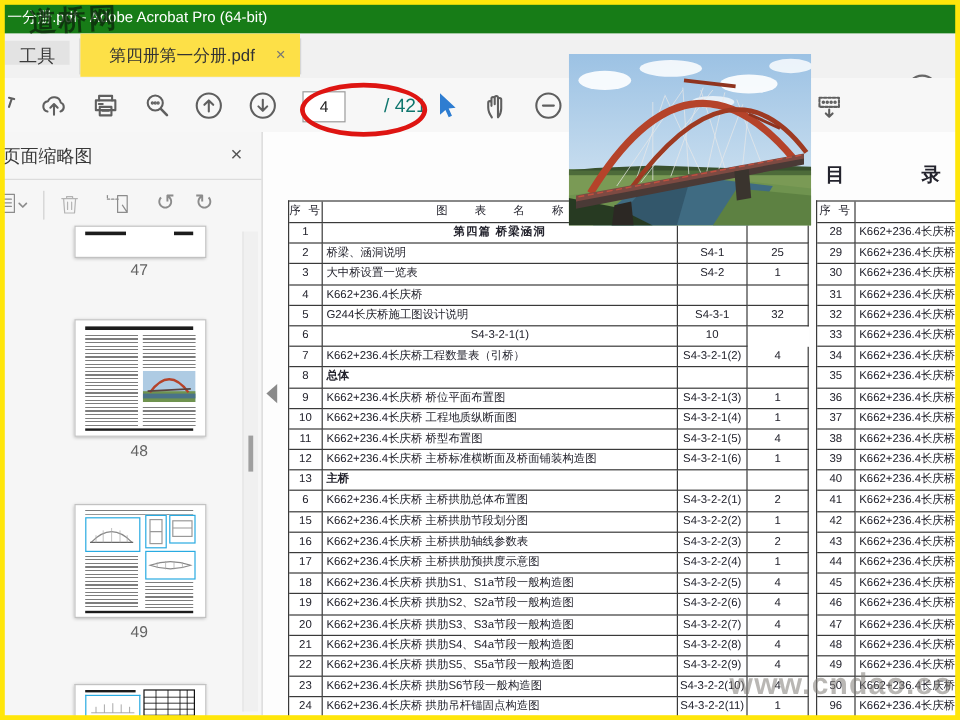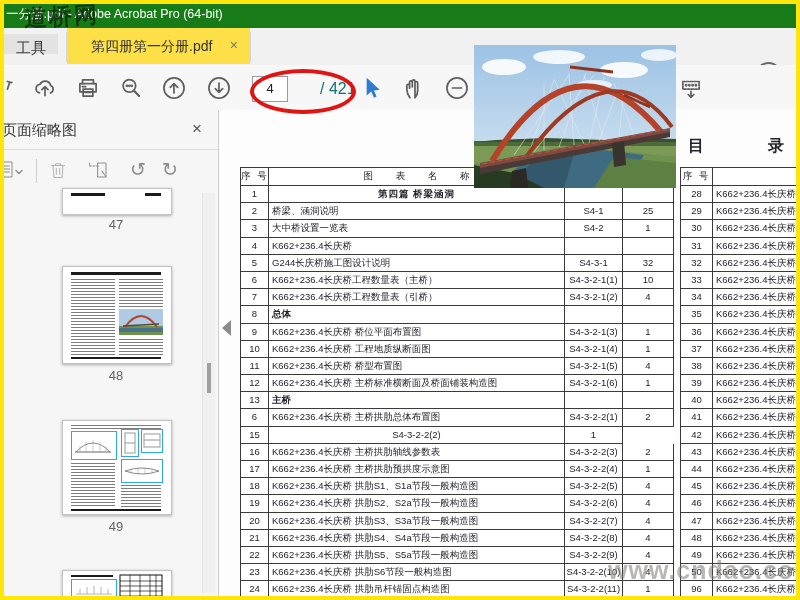--- a/index.html
+++ b/index.html
@@ -313,21 +313,20 @@
             <div class="tc c-sheets"></div>
           </div>
           <div class="trow">
             <div class="tc c-no">5</div>
             <div class="tc c-name">G244长庆桥施工图设计说明</div>
             <div class="tc c-code">S4-3-1</div>
             <div class="tc c-sheets">32</div>
           </div>
           <div class="trow">
             <div class="tc c-no">6</div>
-            <div class="tc c-name">K662+236.4长庆桥工程数量表（主桥）</div>
             <div class="tc c-code">S4-3-2-1(1)</div>
             <div class="tc c-sheets">10</div>
           </div>
           <div class="trow">
             <div class="tc c-no">7</div>
             <div class="tc c-name">K662+236.4长庆桥工程数量表（引桥）</div>
             <div class="tc c-code">S4-3-2-1(2)</div>
             <div class="tc c-sheets">4</div>
           </div>
           <div class="trow row-bold">
@@ -367,20 +366,21 @@
             <div class="tc c-sheets"></div>
           </div>
           <div class="trow">
             <div class="tc c-no">6</div>
             <div class="tc c-name">K662+236.4长庆桥 主桥拱肋总体布置图</div>
             <div class="tc c-code">S4-3-2-2(1)</div>
             <div class="tc c-sheets">2</div>
           </div>
           <div class="trow">
             <div class="tc c-no">15</div>
+            <div class="tc c-name">K662+236.4长庆桥 主桥拱肋节段划分图</div>
             <div class="tc c-code">S4-3-2-2(2)</div>
             <div class="tc c-sheets">1</div>
           </div>
           <div class="trow">
             <div class="tc c-no">16</div>
             <div class="tc c-name">K662+236.4长庆桥 主桥拱肋轴线参数表</div>
             <div class="tc c-code">S4-3-2-2(3)</div>
             <div class="tc c-sheets">2</div>
           </div>
           <div class="trow">

